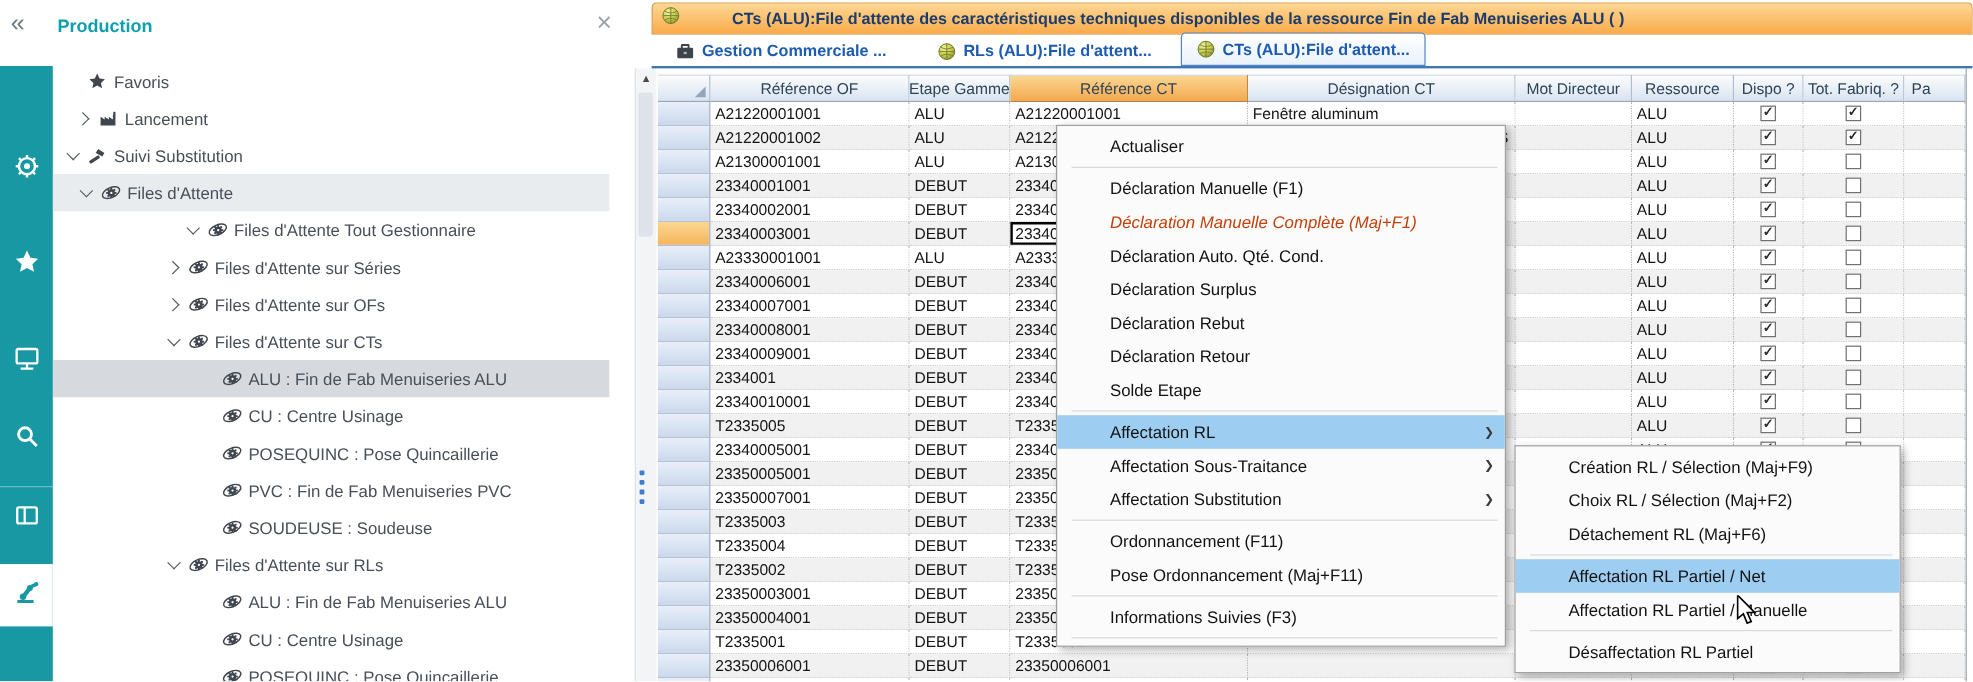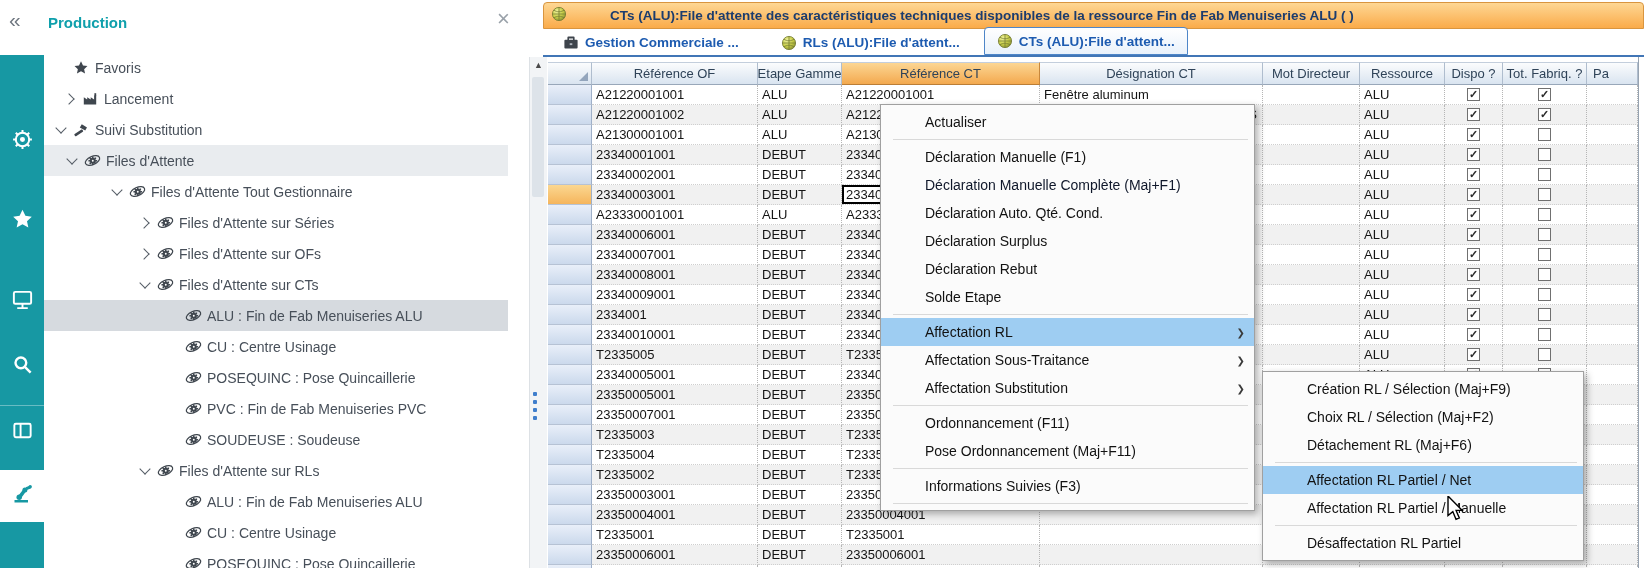--- a/index.html
+++ b/index.html
@@ -64,21 +64,21 @@
   .cell.selcell{box-shadow:inset 0 0 0 2px #000;background:#fff;}
   .cb{width:13px;height:13px;border:1px solid #707070;background:#fff;display:inline-flex;align-items:center;justify-content:center;font-size:11px;line-height:11px;color:#2B2B2B;font-weight:700;box-sizing:border-box;}
   #grid-right-edge{position:absolute;left:1638px;top:57px;width:1px;height:511px;background:#97A3B1;}
 
   
   .menu{position:absolute;background:#FBFBFB;border:1px solid #A0A0A0;box-shadow:3px 3px 7px rgba(0,0,0,.30);padding:3px 0;box-sizing:border-box;}
   #context-menu{left:880px;top:104px;width:375px;z-index:10;}
   #rl-submenu{left:1262px;top:371px;width:322px;z-index:11;}
   .menu-item{height:28px;display:flex;align-items:center;padding-left:44px;padding-right:14px;font-size:14px;color:#121212;position:relative;white-space:nowrap;}
   .menu-item.hl{background:#9ECDF2;}
-  .menu-item.disabled{color:#0f172a;}
+  .menu-item.disabled{color:#c2410c;font-style:italic;}
   .menu-item .arrow{position:absolute;right:9px;font-size:10px;color:#3A3A3A;}
   .menu-sep{height:1px;background:#D9D9D9;margin:3px 6px 3px 12px;}
 
   
   #cursor{position:absolute;left:1447px;top:496px;z-index:20;}
 </style>
 </head>
 <body>
 
 <div id="stage">
@@ -192,21 +192,21 @@
               <rect x="5.8" y="5.8" width="1.7" height="1.7"></rect>
               <rect x="11.1" y="5.8" width="1.7" height="1.7"></rect>
               <rect x="5.8" y="11.1" width="1.7" height="1.7"></rect>
               <rect x="11.1" y="11.1" width="1.7" height="1.7"></rect>
             </g>
             <circle cx="9.3" cy="9.3" r="1" fill="#fff"></circle>
           </svg>
         </span>
         <span class="tlabel">Files d'Attente</span>
       </div>
-      <div class="tree-row" style="padding-left: 64px;">
+      <div class="tree-row" style="padding-left: 64px; margin-left: 44px;">
         <span class="chev down">
           <i></i>
         </span>
         <span class="ticon">
           <svg viewBox="0 0 18 18" width="17" height="17">
             <ellipse cx="9" cy="9" rx="8.1" ry="4.3" fill="none" stroke="#3F464E" stroke-width="1.3" transform="rotate(-24 9 9)"></ellipse>
             <g fill="#3F464E">
               <circle cx="9.3" cy="9.3" r="3.2"></circle>
               <rect x="8.5" y="4.7" width="1.6" height="2.1"></rect>
               <rect x="8.5" y="11.8" width="1.6" height="2.1"></rect>
@@ -982,20 +982,23 @@
       <div class="menu-item">
         <span>Déclaration Auto. Qté. Cond.</span>
       </div>
       <div class="menu-item">
         <span>Déclaration Surplus</span>
       </div>
       <div class="menu-item">
         <span>Déclaration Rebut</span>
       </div>
       <div class="menu-item">
+        <span>Déclaration Retour</span>
+      </div>
+      <div class="menu-item">
         <span>Solde Etape</span>
       </div>
       <div class="menu-sep"></div>
       <div class="menu-item hl">
         <span>Affectation RL</span>
         <span class="arrow">❯</span>
       </div>
       <div class="menu-item">
         <span>Affectation Sous-Traitance</span>
         <span class="arrow">❯</span>

